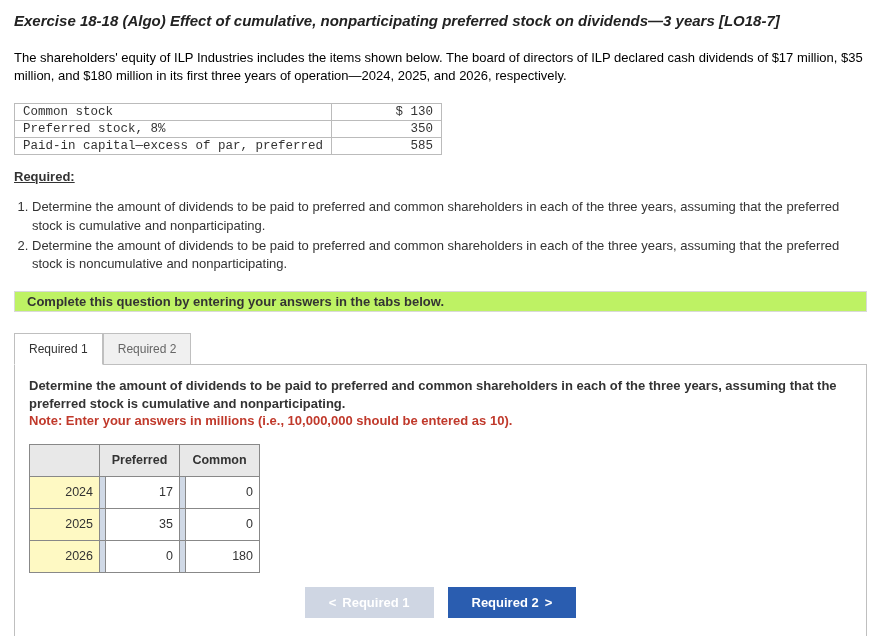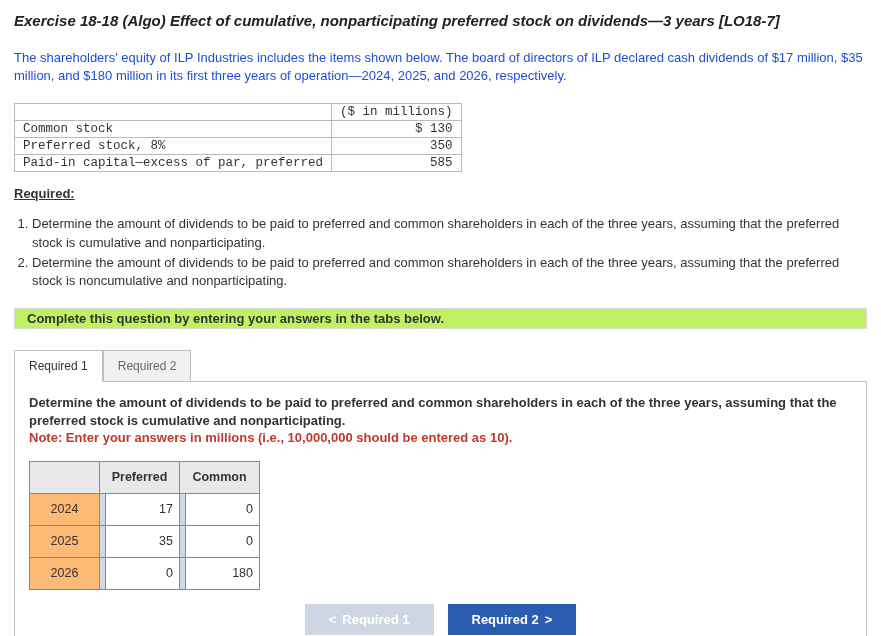--- a/index.html
+++ b/index.html
@@ -14,21 +14,21 @@
     .title {
       font-size: 15px;
       font-weight: bold;
       color: #222;
       line-height: 1.4;
       margin-bottom: 18px;
       font-style: italic;
     }
     .intro {
       font-size: 13px;
-      color: #1d4ed8;
+      color: #000000;
       line-height: 1.4;
       margin-bottom: 18px;
     }
     .equity-table {
       border-collapse: collapse;
       margin-bottom: 14px;
     }
     .equity-table td, .equity-table th {
       border: 1px solid #bbb;
       padding: 1px 8px;
@@ -121,22 +121,22 @@
       background: #e8e8e8;
       font-weight: bold;
       text-align: center;
       min-width: 80px;
     }
     .answer-table th.blank {
       background: #e8e8e8;
       min-width: 70px;
     }
     .answer-table td.year {
-      background: #fdba74;
-      text-align: center;
+      background: #fef9c3;
+      text-align: right;
       min-width: 70px;
     }
     .answer-table td.cellval {
       text-align: right;
       min-width: 80px;
       background: #fff;
       position: relative;
     }
     .cell-tab {
       position: absolute;
@@ -177,24 +177,20 @@
   </style>
 </head>
 <body>
 
 <div class="title">Exercise 18-18 (Algo) Effect of cumulative, nonparticipating preferred stock on dividends—3 years [LO18-7]</div>
 
 <div class="intro">The shareholders' equity of ILP Industries includes the items shown below. The board of directors of ILP declared cash dividends of $17 million, $35 million, and $180 million in its first three years of operation—2024, 2025, and 2026, respectively.</div>
 
 <table class="equity-table">
   <tbody>
-      <tr>
-    <th class="blank"></th>
-    <th class="hdr">($ in millions)</th>
-  </tr>
   <tr>
     <td>Common stock</td>
     <td class="val">$ 130</td>
   </tr>
   <tr>
     <td>Preferred stock, 8%</td>
     <td class="val">350</td>
   </tr>
   <tr>
     <td>Paid-in capital—excess of par, preferred</td>

